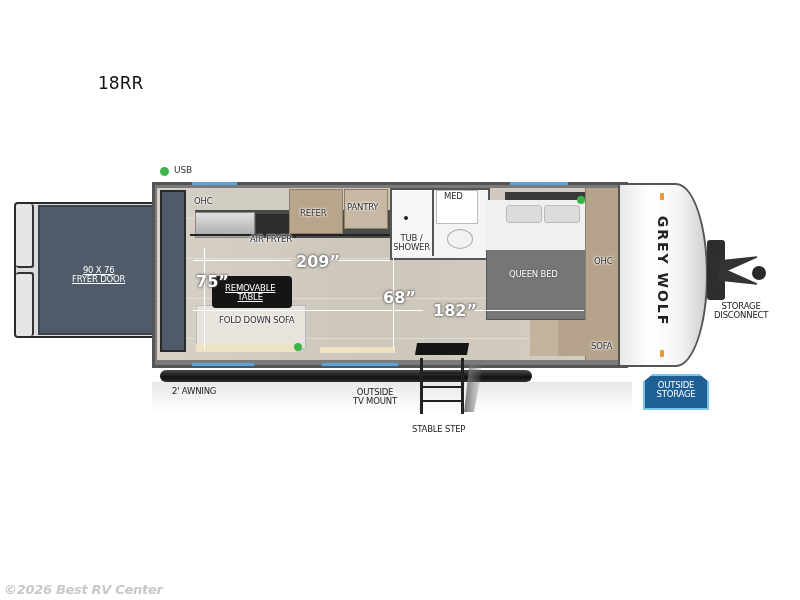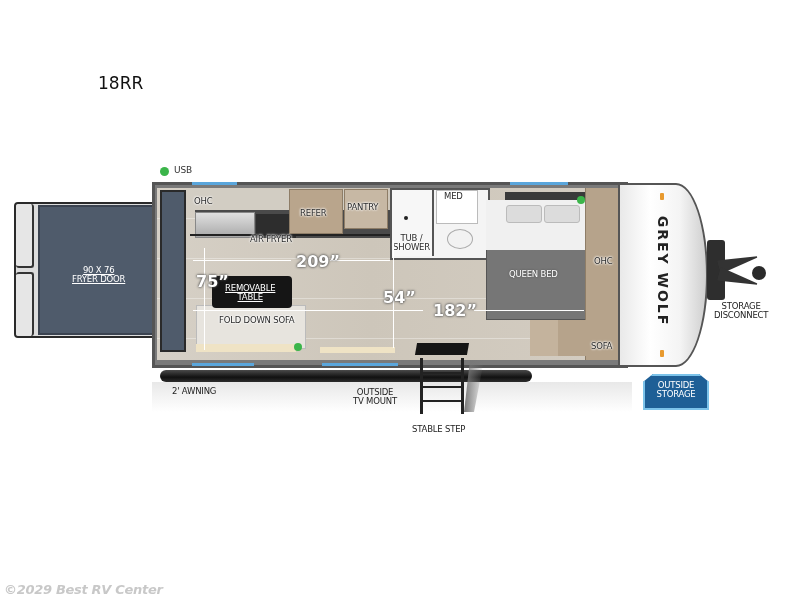--- a/index.html
+++ b/index.html
@@ -183,21 +183,21 @@
 
 <div class="dline-h" style="left:193px;top:260px;width:98px"></div>
 <div class="dline-h" style="left:330px;top:260px;width:60px"></div>
 <div class="dline-h" style="left:193px;top:310px;width:230px"></div>
 <div class="dline-h" style="left:474px;top:310px;width:110px"></div>
 <div class="dline-v" style="left:204px;top:248px;height:102px"></div>
 <div class="dline-v" style="left:393px;top:240px;height:108px"></div>
 
 <div class="dim" style="left:196px;top:272px">75”</div>
 <div class="dim" style="left:296px;top:252px">209”</div>
-<div class="dim" style="left:383px;top:288px">54”</div>
+<div class="dim" style="left:383px;top:288px">68”</div>
 <div class="dim" style="left:433px;top:301px">182”</div>
 
 <div id="front-cap" class="abs"></div>
 <div class="marker" style="left:660px;top:193px"></div>
 <div class="marker" style="left:660px;top:350px"></div>
 <div id="brand" class="abs">
     <span>GREY WOLF</span>
   </div>
 
 <div id="hitch-plate" class="abs"></div>
@@ -227,13 +227,13 @@
 <div id="step-shadow" class="abs"></div>
 <div id="step" class="abs">
   <div class="rail" style="left:0"></div>
   <div class="rail" style="left:41px"></div>
   <div class="rung" style="top:14px"></div>
   <div class="rung" style="top:28px"></div>
   <div class="rung" style="top:42px"></div>
 </div>
 <div class="lbl" style="left:412px;top:425px">STABLE STEP</div>
 
-<div id="copyright" class="abs">©2029 Best RV Center</div>
+<div id="copyright" class="abs">©2026 Best RV Center</div>
 
 </body></html>

